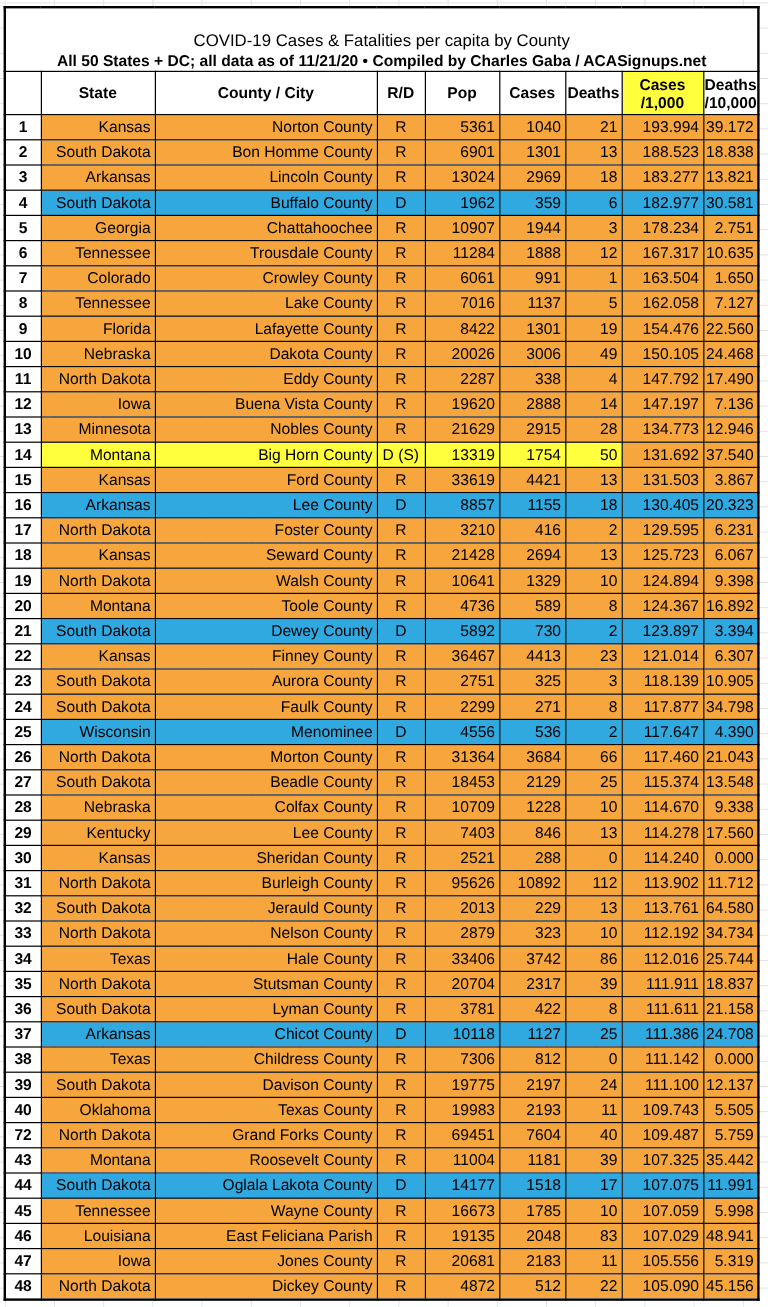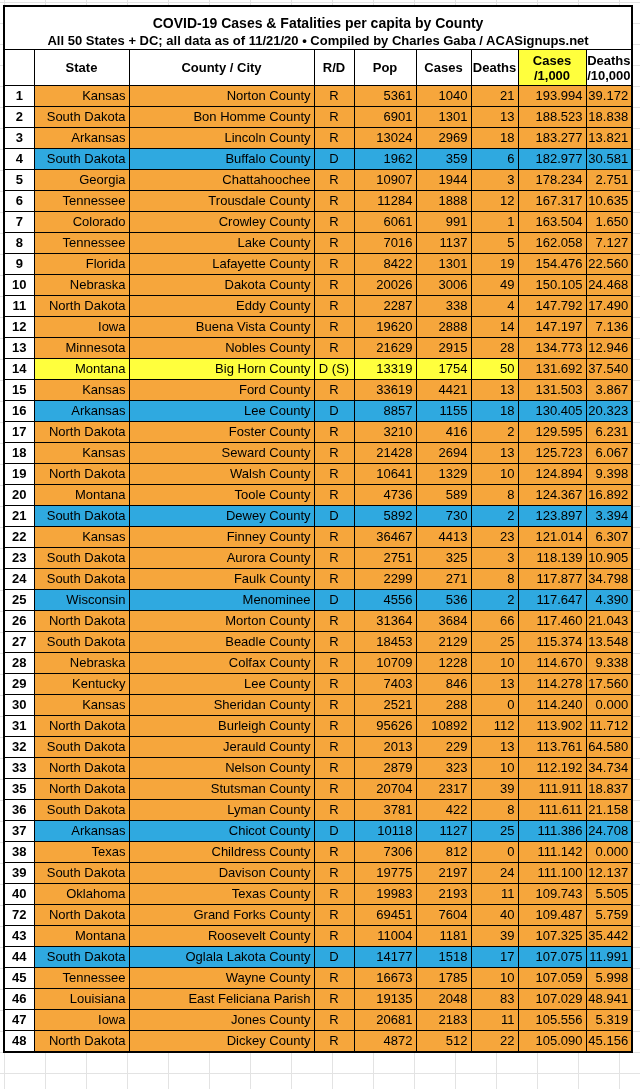--- a/index.html
+++ b/index.html
@@ -42,21 +42,21 @@
   col.c-state  { width: 95px; }
   col.c-county { width: 185px; }
   col.c-rd     { width: 40px; }
   col.c-pop    { width: 62px; }
   col.c-cases  { width: 55px; }
   col.c-deaths { width: 47px; }
   col.c-c1k    { width: 68px; }
   col.c-d10k   { width: 46px; }
 
   tr.title-row td { height: 39px; text-align: center; }
-  .t1 { font-size: 14px; font-weight: bold; line-height: 18px; padding-top: 7px; }
+  .t1 { font-size: 14px; font-weight: normal; line-height: 18px; padding-top: 17px; }
   .t2 { font-size: 13px; font-weight: bold; line-height: 17px; }
 
   tr.head-row th { height: 35px; font-weight: bold; line-height: 15px; }
   tr.head-row th.hl { background: var(--hl); }
 
   tbody tr { height: 20px; }
   tbody td { line-height: 20px; }
   td.rank { font-weight: bold; text-align: center; background: #fff; }
   td.txt { text-align: right; padding-right: 3px; }
   td.ctr { text-align: center; }
@@ -464,20 +464,31 @@
     <td class="txt main bg-orange">North Dakota</td>
     <td class="txt main bg-orange">Nelson County</td>
     <td class="ctr main bg-orange">R</td>
     <td class="num main bg-orange">2879</td>
     <td class="num main bg-orange">323</td>
     <td class="num main bg-orange">10</td>
     <td class="num tail bg-orange">112.192</td>
     <td class="num tail bg-orange">34.734</td>
   </tr>
         <tr>
+    <td class="rank">34</td>
+    <td class="txt main bg-orange">Texas</td>
+    <td class="txt main bg-orange">Hale County</td>
+    <td class="ctr main bg-orange">R</td>
+    <td class="num main bg-orange">33406</td>
+    <td class="num main bg-orange">3742</td>
+    <td class="num main bg-orange">86</td>
+    <td class="num tail bg-orange">112.016</td>
+    <td class="num tail bg-orange">25.744</td>
+  </tr>
+        <tr>
     <td class="rank">35</td>
     <td class="txt main bg-orange">North Dakota</td>
     <td class="txt main bg-orange">Stutsman County</td>
     <td class="ctr main bg-orange">R</td>
     <td class="num main bg-orange">20704</td>
     <td class="num main bg-orange">2317</td>
     <td class="num main bg-orange">39</td>
     <td class="num tail bg-orange">111.911</td>
     <td class="num tail bg-orange">18.837</td>
   </tr>

